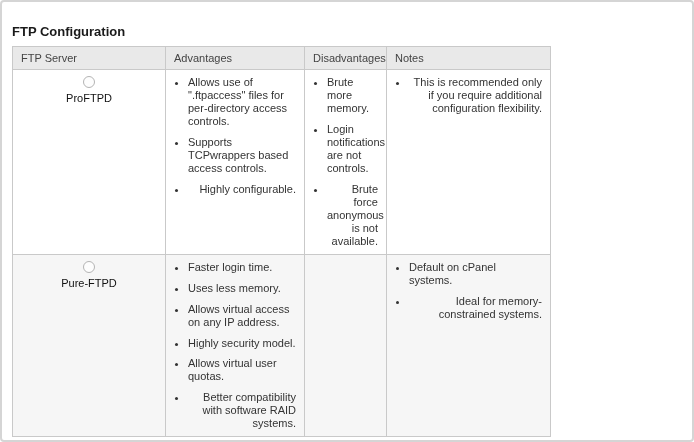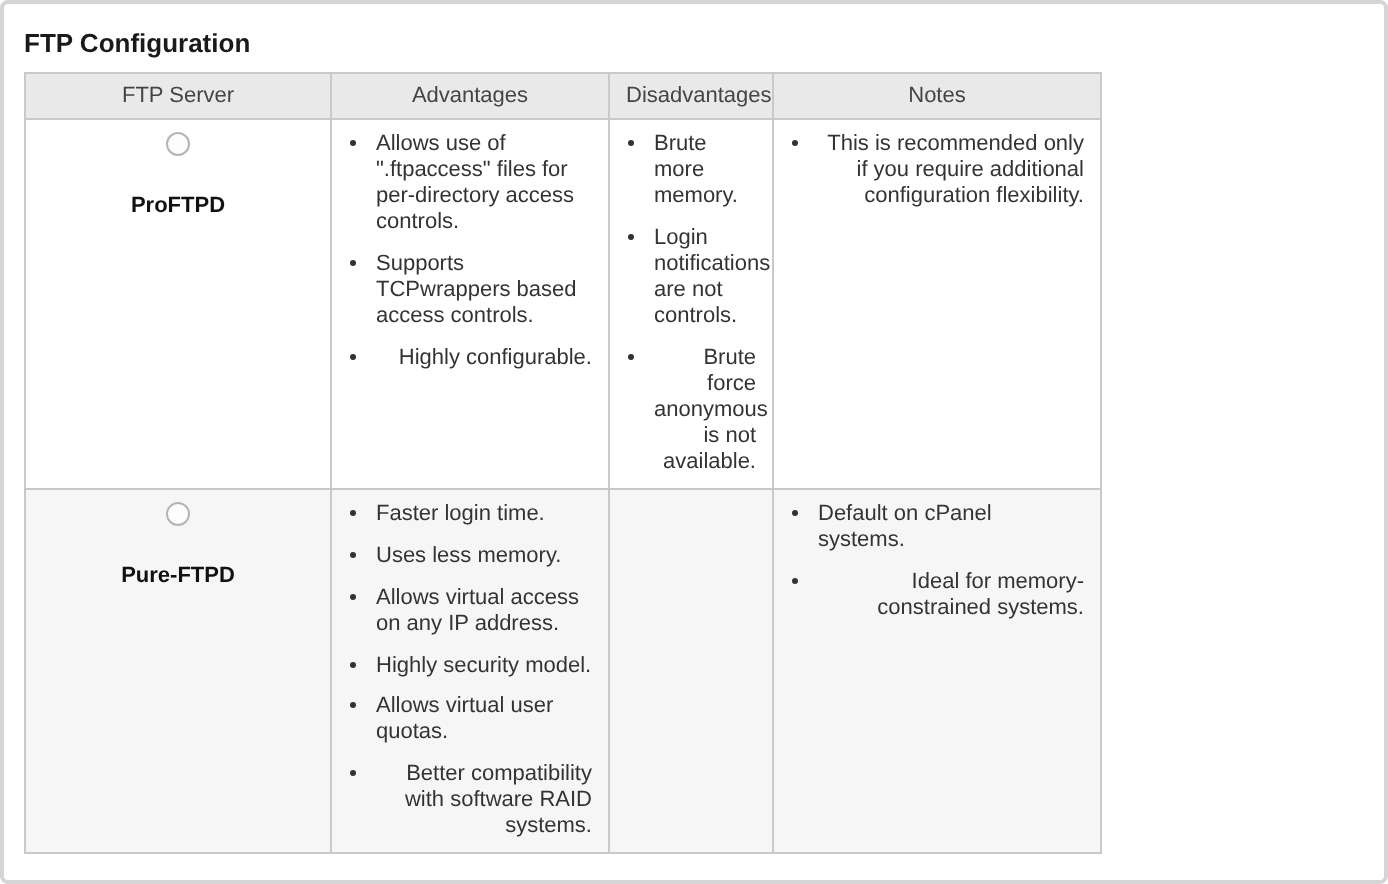--- a/index.html
+++ b/index.html
@@ -7,21 +7,21 @@
   body {
     font-family: "Liberation Sans", sans-serif;
     color: #333;
   }
   .frame {
     width: 694px;
     height: 442px;
     border: 2px solid #d5d5d5;
     border-radius: 4px;
     background: #fff;
-    padding: 6px 10px;
+    padding: 16px 10px;
     overflow: hidden;
   }
   .page-title {
     font-size: 13px;
     font-weight: bold;
     color: #1a1a1a;
     margin: 6px 0 7px 0;
   }
   .page-subtitle {
     font-size: 11px;
@@ -40,41 +40,41 @@
     width: 538px;
     font-size: 11px;
   }
   table.ftp-table th, table.ftp-table td {
     border: 1px solid #c9c9c9;
   }
   table.ftp-table th {
     background: var(--header-bg, #e9e9e9);
     font-weight: normal;
     color: #444;
-    text-align: center;
+    text-align: left;
     padding: 5px 8px;
     height: 22px;
   }
   table.ftp-table td {
     vertical-align: top;
     padding: 6px 8px;
     color: #333;
   }
   tbody tr.alt td { background: var(--row-alt-bg, #f7f7f7); }
   tbody tr:nth-child(1) { height: 114px; }
   tbody tr:nth-child(2) { height: 181px; }
   tbody tr:nth-child(3) { height: 40px; }
   td.server-cell {
     vertical-align: middle;
     text-align: center;
   }
   .server-label {
-    font-weight: bold;
+    font-weight: normal;
     color: #111;
-    margin-top: 16px;
+    margin-top: 2px;
     font-size: 11px;
   }
   .radio {
     display: inline-block;
     width: 12px;
     height: 12px;
     border-radius: 50%;
     border: 1px solid #b4b4b4;
     background: #fdfdfd;
     position: relative;

